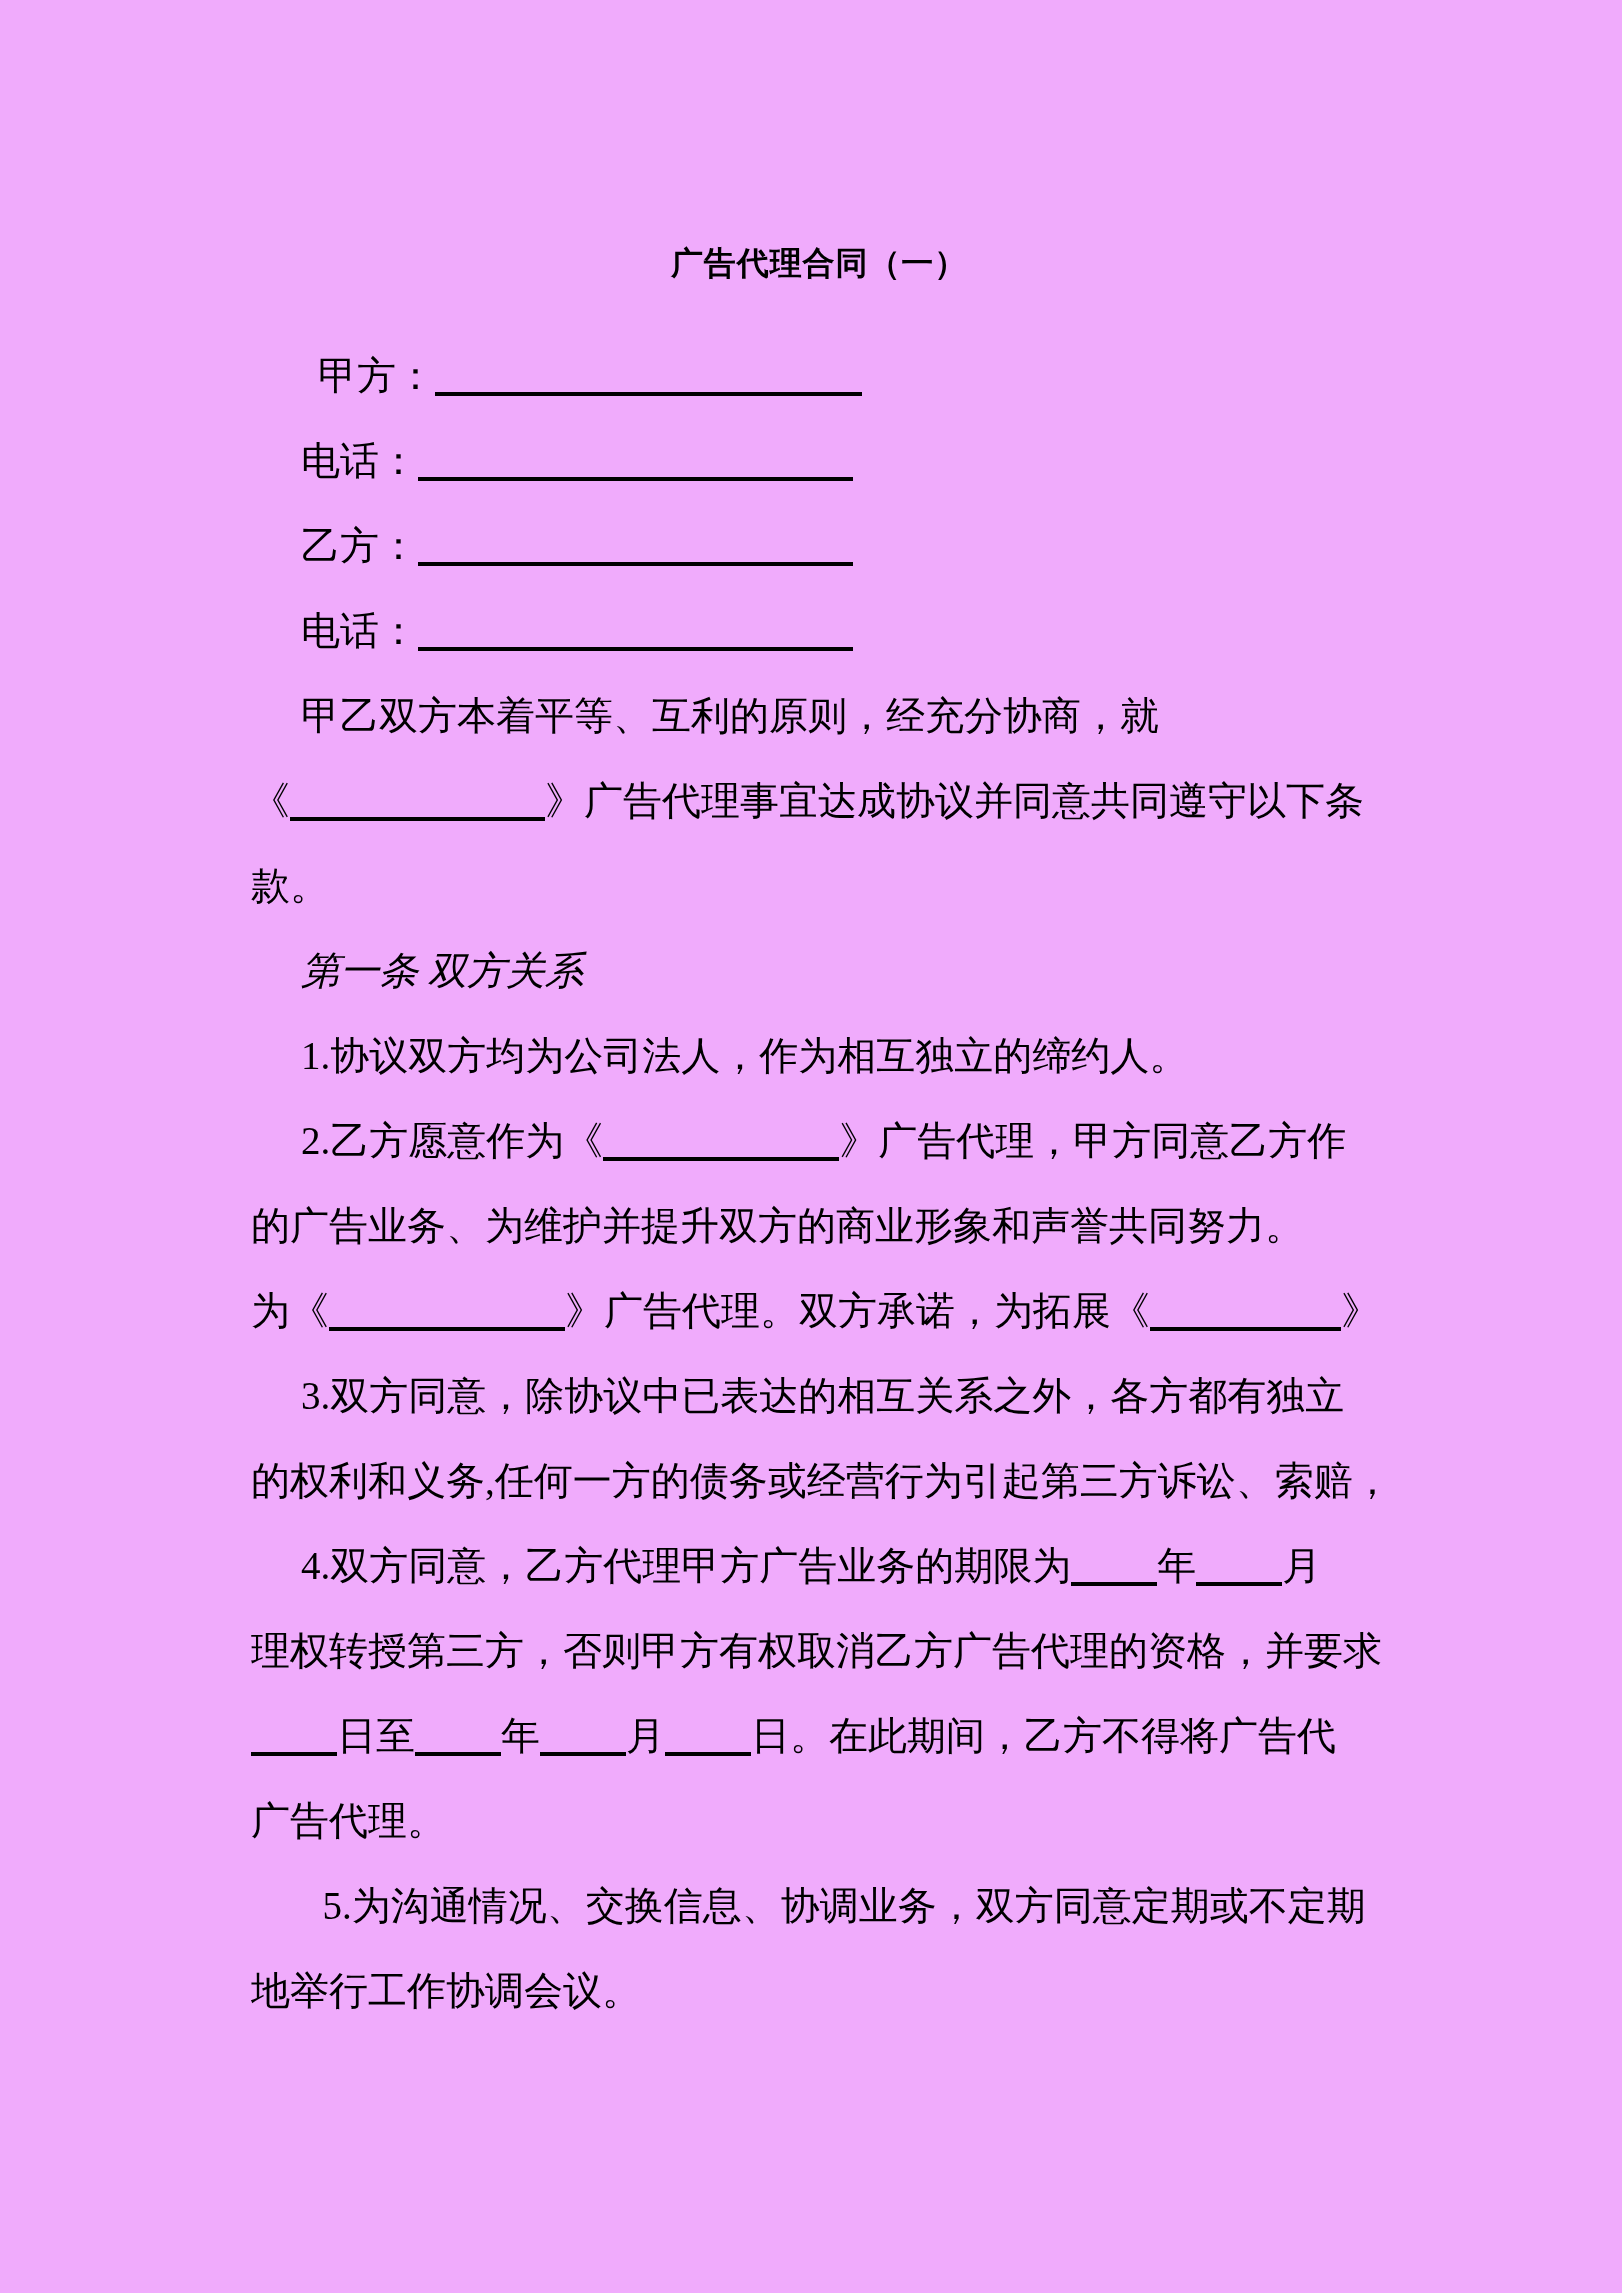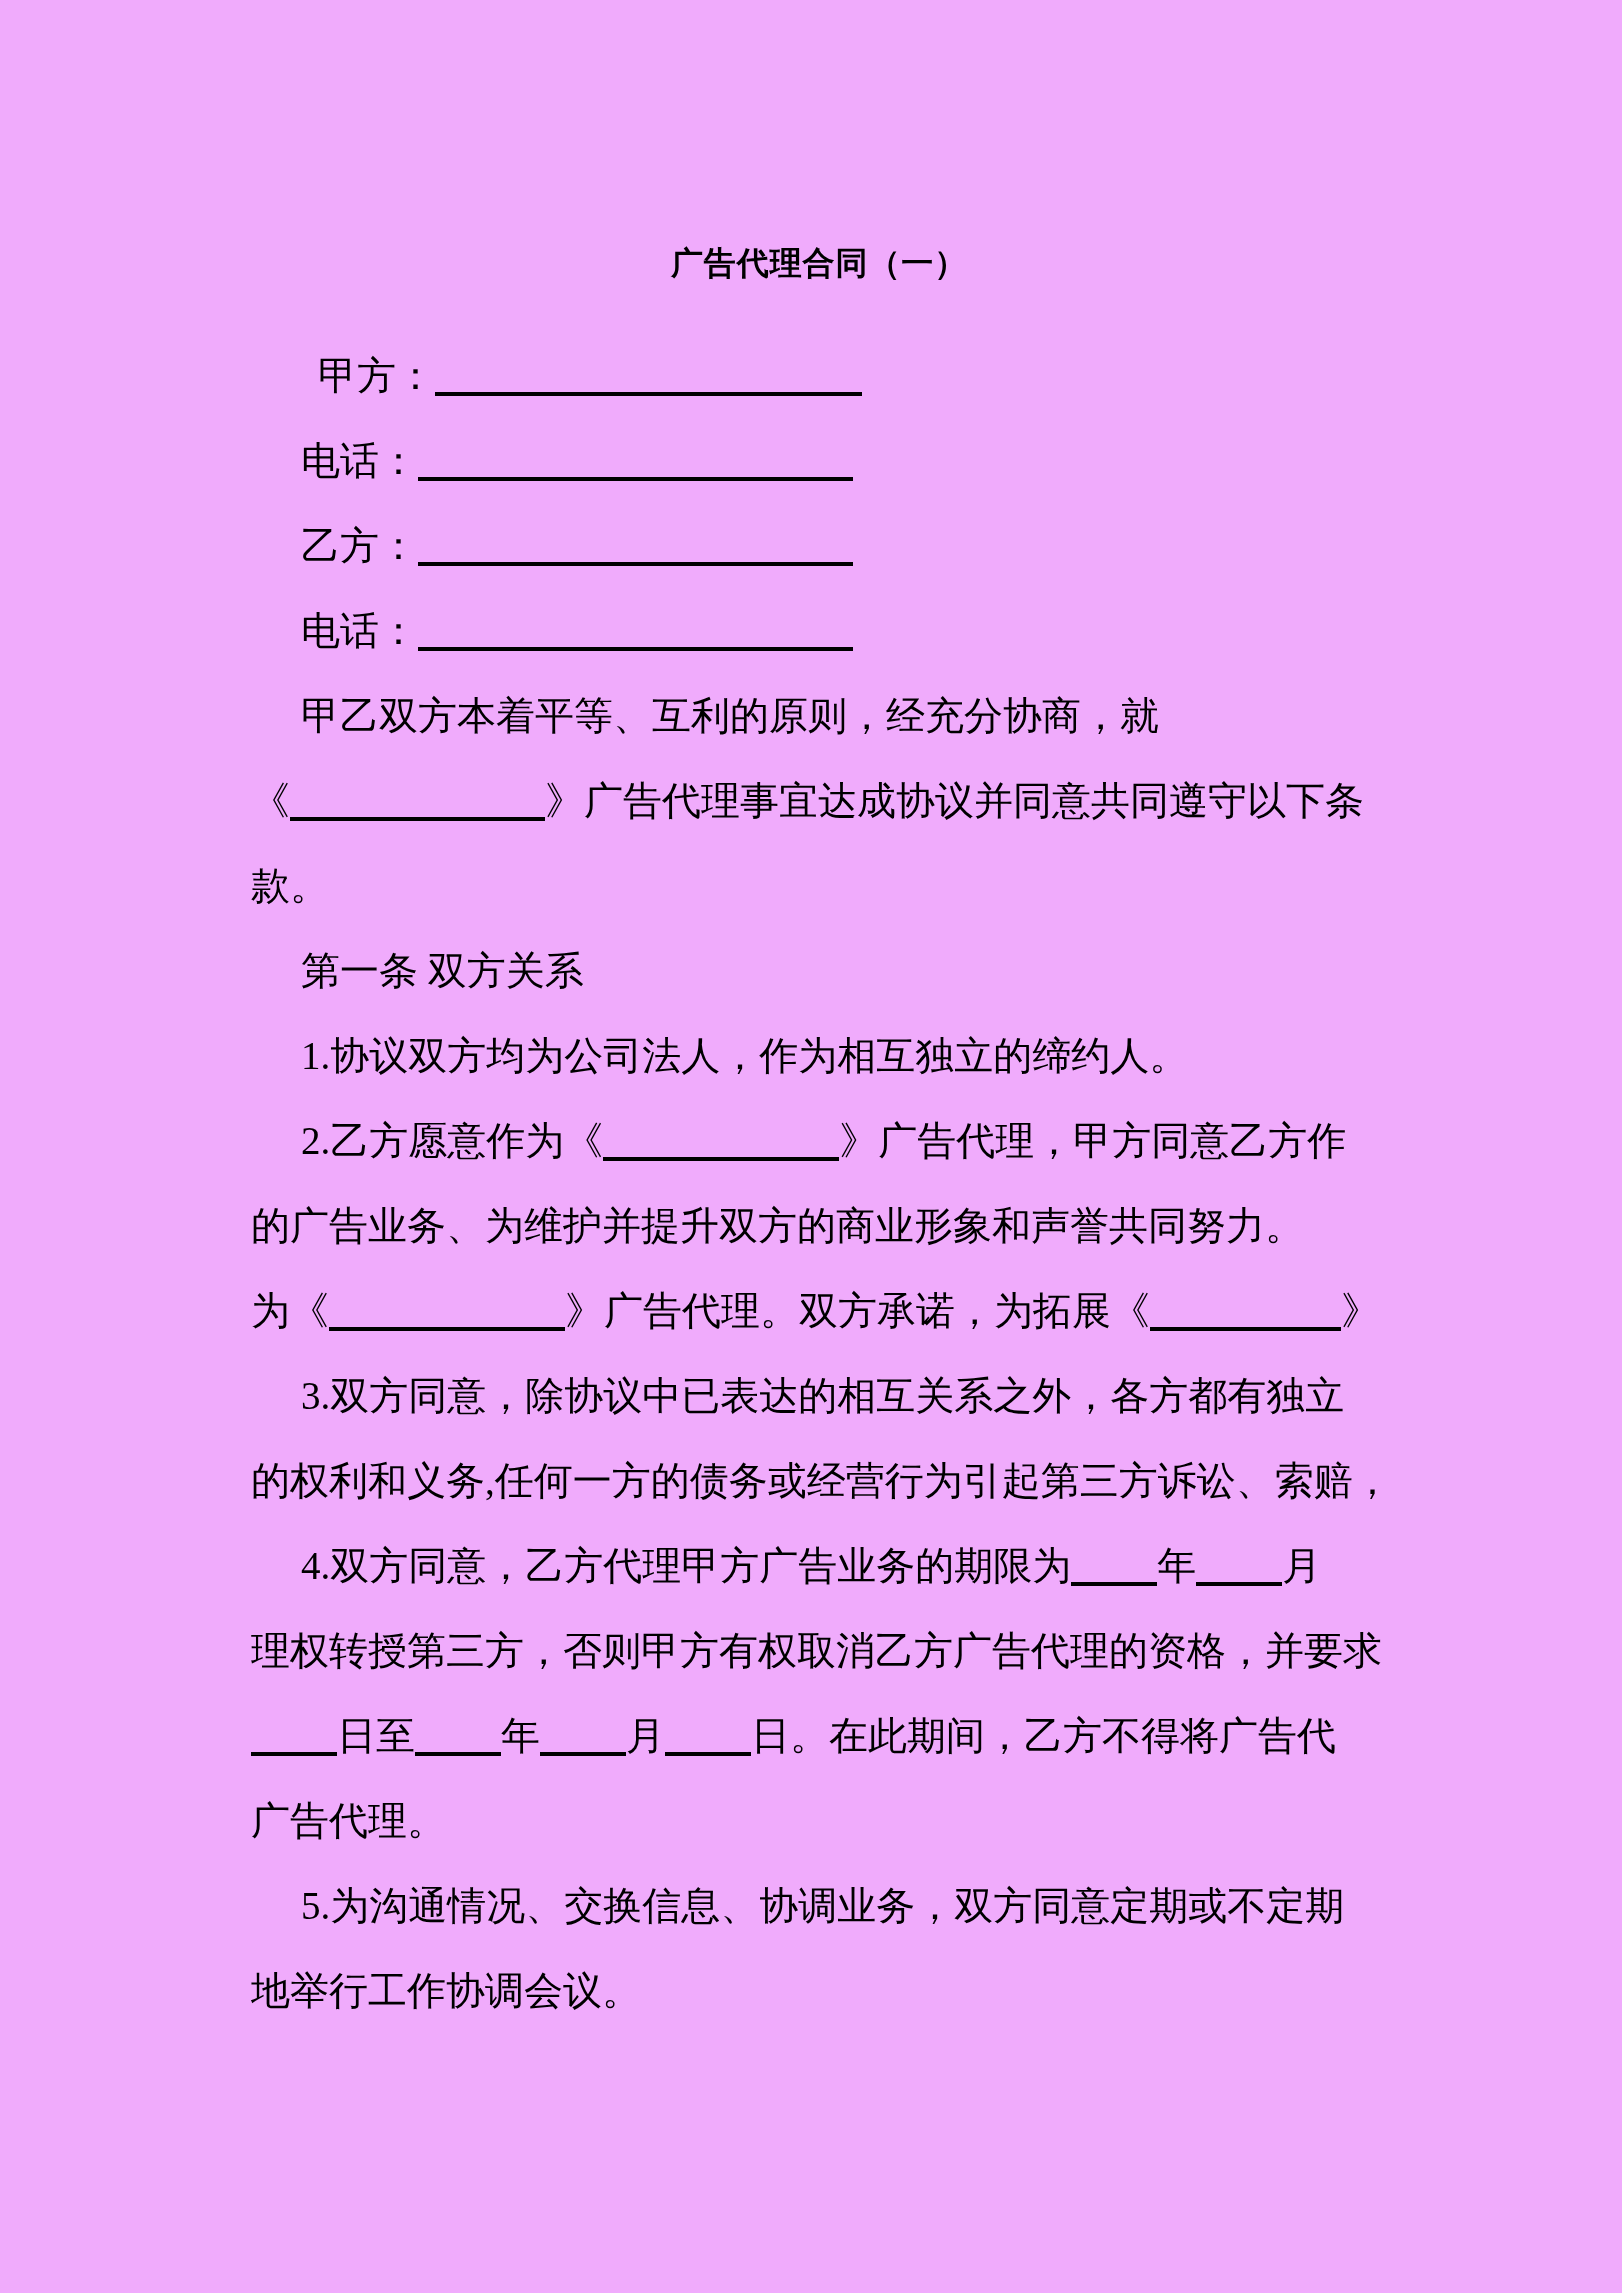--- a/index.html
+++ b/index.html
@@ -61,29 +61,29 @@
     <div class="doc-title">广告代理合同（一）</div>
     <div class="title-gap"></div>
     <div>
         <div class="line" style="padding-left: 67px;"><span class="run">甲方：</span><span class="blank" style="width: 427px;"></span></div>
         <div class="line" style="padding-left: 50px;"><span class="run">电话：</span><span class="blank" style="width: 435px;"></span></div>
         <div class="line" style="padding-left: 50px;"><span class="run">乙方：</span><span class="blank" style="width: 435px;"></span></div>
         <div class="line" style="padding-left: 50px;"><span class="run">电话：</span><span class="blank" style="width: 435px;"></span></div>
         <div class="line" style="padding-left: 50px;"><span class="run">甲乙双方本着平等、互利的原则，经充分协商，就</span></div>
         <div class="line"><span class="run">《</span><span class="blank" style="width: 255px;"></span><span class="run">》广告代理事宜达成协议并同意共同遵守以下条</span></div>
         <div class="line"><span class="run">款。</span></div>
-        <div class="line" style="padding-left: 50px;"><span class="run">第一条 双方关系</span></div>
+        <div class="line" style="padding-left: 50px; font-style: italic;"><span class="run">第一条 双方关系</span></div>
         <div class="line" style="padding-left: 50px;"><span class="run">1.协议双方均为公司法人，作为相互独立的缔约人。</span></div>
         <div class="line" style="padding-left: 50px;"><span class="run">2.乙方愿意作为《</span><span class="blank" style="width: 236px;"></span><span class="run">》广告代理，甲方同意乙方作</span></div>
         <div class="line"><span class="run">的广告业务、为维护并提升双方的商业形象和声誉共同努力。</span></div>
         <div class="line"><span class="run">为《</span><span class="blank" style="width: 236px;"></span><span class="run">》广告代理。双方承诺，为拓展《</span><span class="blank" style="width: 191px;"></span><span class="run">》</span></div>
         <div class="line" style="padding-left: 50px;"><span class="run">3.双方同意，除协议中已表达的相互关系之外，各方都有独立</span></div>
         <div class="line"><span class="run">的权利和义务,任何一方的债务或经营行为引起第三方诉讼、索赔，</span></div>
         <div class="line" style="padding-left: 50px;"><span class="run">4.双方同意，乙方代理甲方广告业务的期限为</span><span class="blank" style="width: 86px;"></span><span class="run">年</span><span class="blank" style="width: 86px;"></span><span class="run">月</span></div>
         <div class="line"><span class="run">理权转授第三方，否则甲方有权取消乙方广告代理的资格，并要求</span></div>
         <div class="line"><span class="blank" style="width: 86px;"></span><span class="run">日至</span><span class="blank" style="width: 86px;"></span><span class="run">年</span><span class="blank" style="width: 86px;"></span><span class="run">月</span><span class="blank" style="width: 86px;"></span><span class="run">日。在此期间，乙方不得将广告代</span></div>
         <div class="line"><span class="run">广告代理。</span></div>
-        <div class="line" style="padding-left: 50px;"><span class="run">5.为沟通情况、交换信息、协调业务，双方同意定期或不定期</span></div>
+        <div class="line" style="padding-left: 50px; text-align: center;"><span class="run">5.为沟通情况、交换信息、协调业务，双方同意定期或不定期</span></div>
         <div class="line"><span class="run">地举行工作协调会议。</span></div>
       </div>
   </div>
 </div>
 
 
 </body></html>

